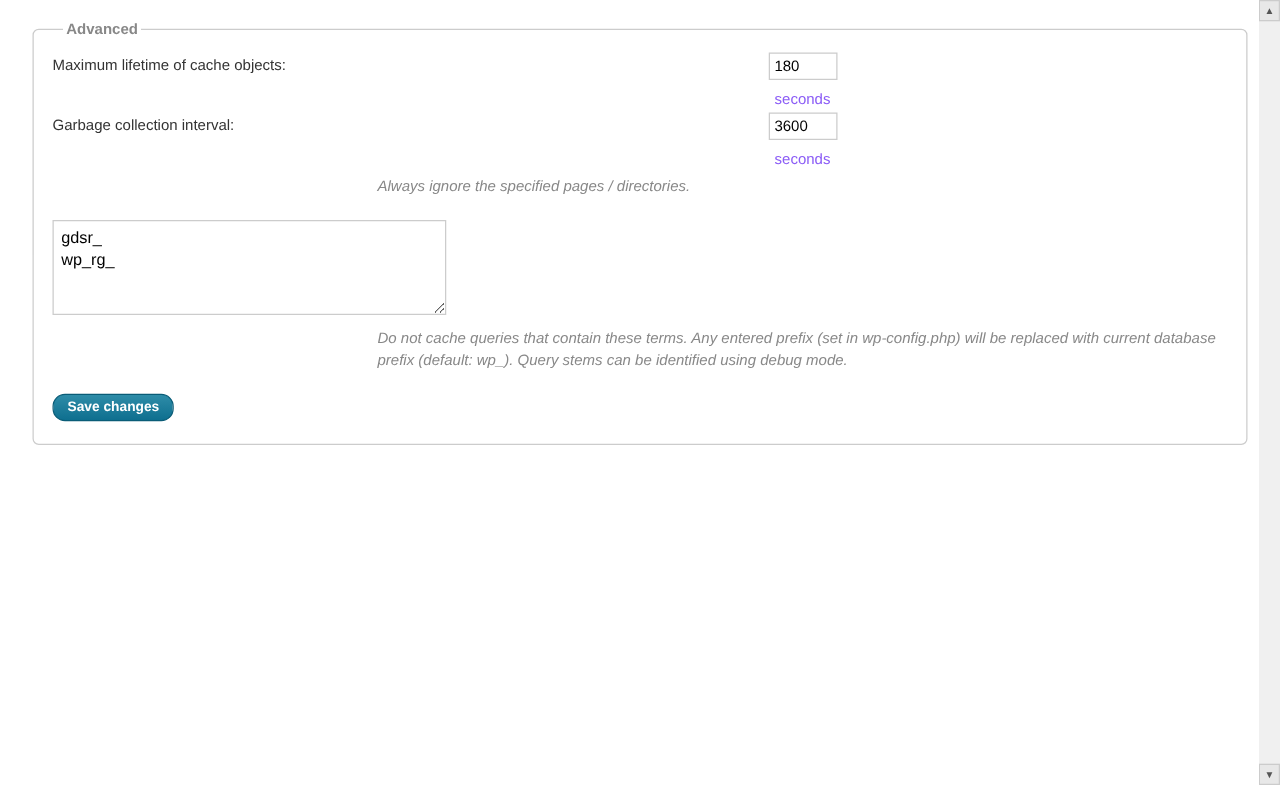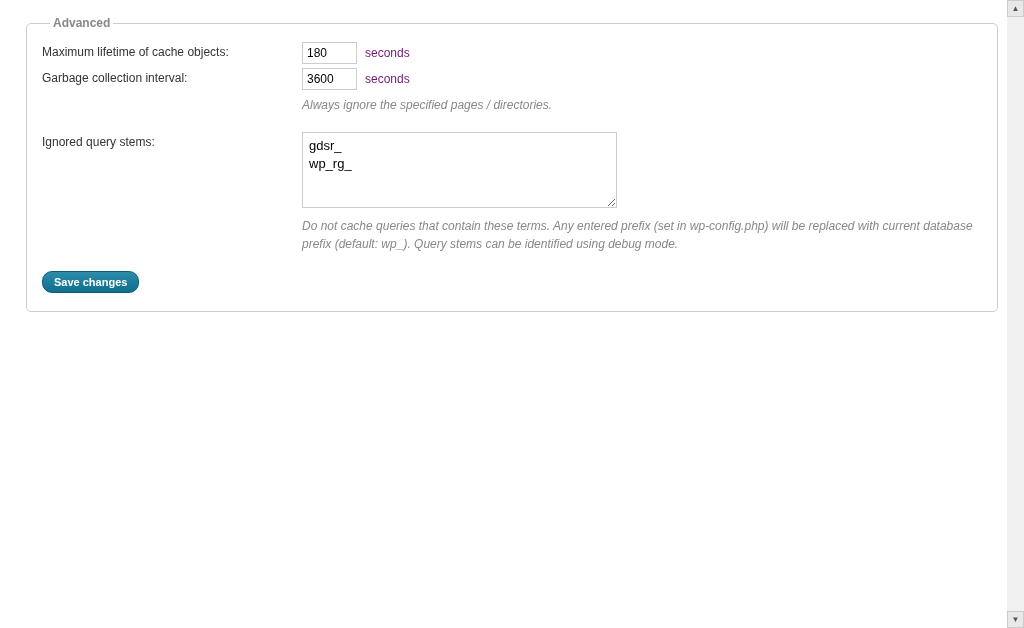--- a/index.html
+++ b/index.html
@@ -42,31 +42,32 @@
       font-size: 12px;
       padding-top: 3px;
     }
     .field-controls {
       flex: 1;
     }
     .inline-input-row {
       display: flex;
       align-items: center;
       gap: 8px;
+      flex-direction: column;
     }
     .text-small {
       width: 55px;
       padding: 2px 4px;
       border: 1px solid #ccc;
       font-family: inherit;
       font-size: 12px;
       height: 22px;
     }
     .suffix-text {
-      color: #701a75;
+      color: #8b5cf6;
       font-size: 12px;
       text-align: center;
     }
     .description {
       color: #888;
       font-style: italic;
       font-size: 12px;
       margin: 6px 0 18px 260px;
       line-height: 1.5;
     }
@@ -141,21 +142,20 @@
         <div class="inline-input-row">
           <input type="text" class="text-small" value="3600" style="">
           <span class="suffix-text">seconds</span>
         </div>
       </div>
     </div>
 
     <div class="description">Always ignore the specified pages / directories.</div>
 
     <div class="field-row">
-      <div class="field-label">Ignored query stems:</div>
       <div class="field-controls">
         <textarea style="">gdsr_
 wp_rg_</textarea>
       </div>
     </div>
     <div class="description">Do not cache queries that contain these terms. Any entered prefix (set in wp-config.php) will be replaced with current database prefix (default: wp_). Query stems can be identified using debug mode.</div>
 
     <div class="save-row">
       <button class="save-button">Save changes</button>
     </div>

